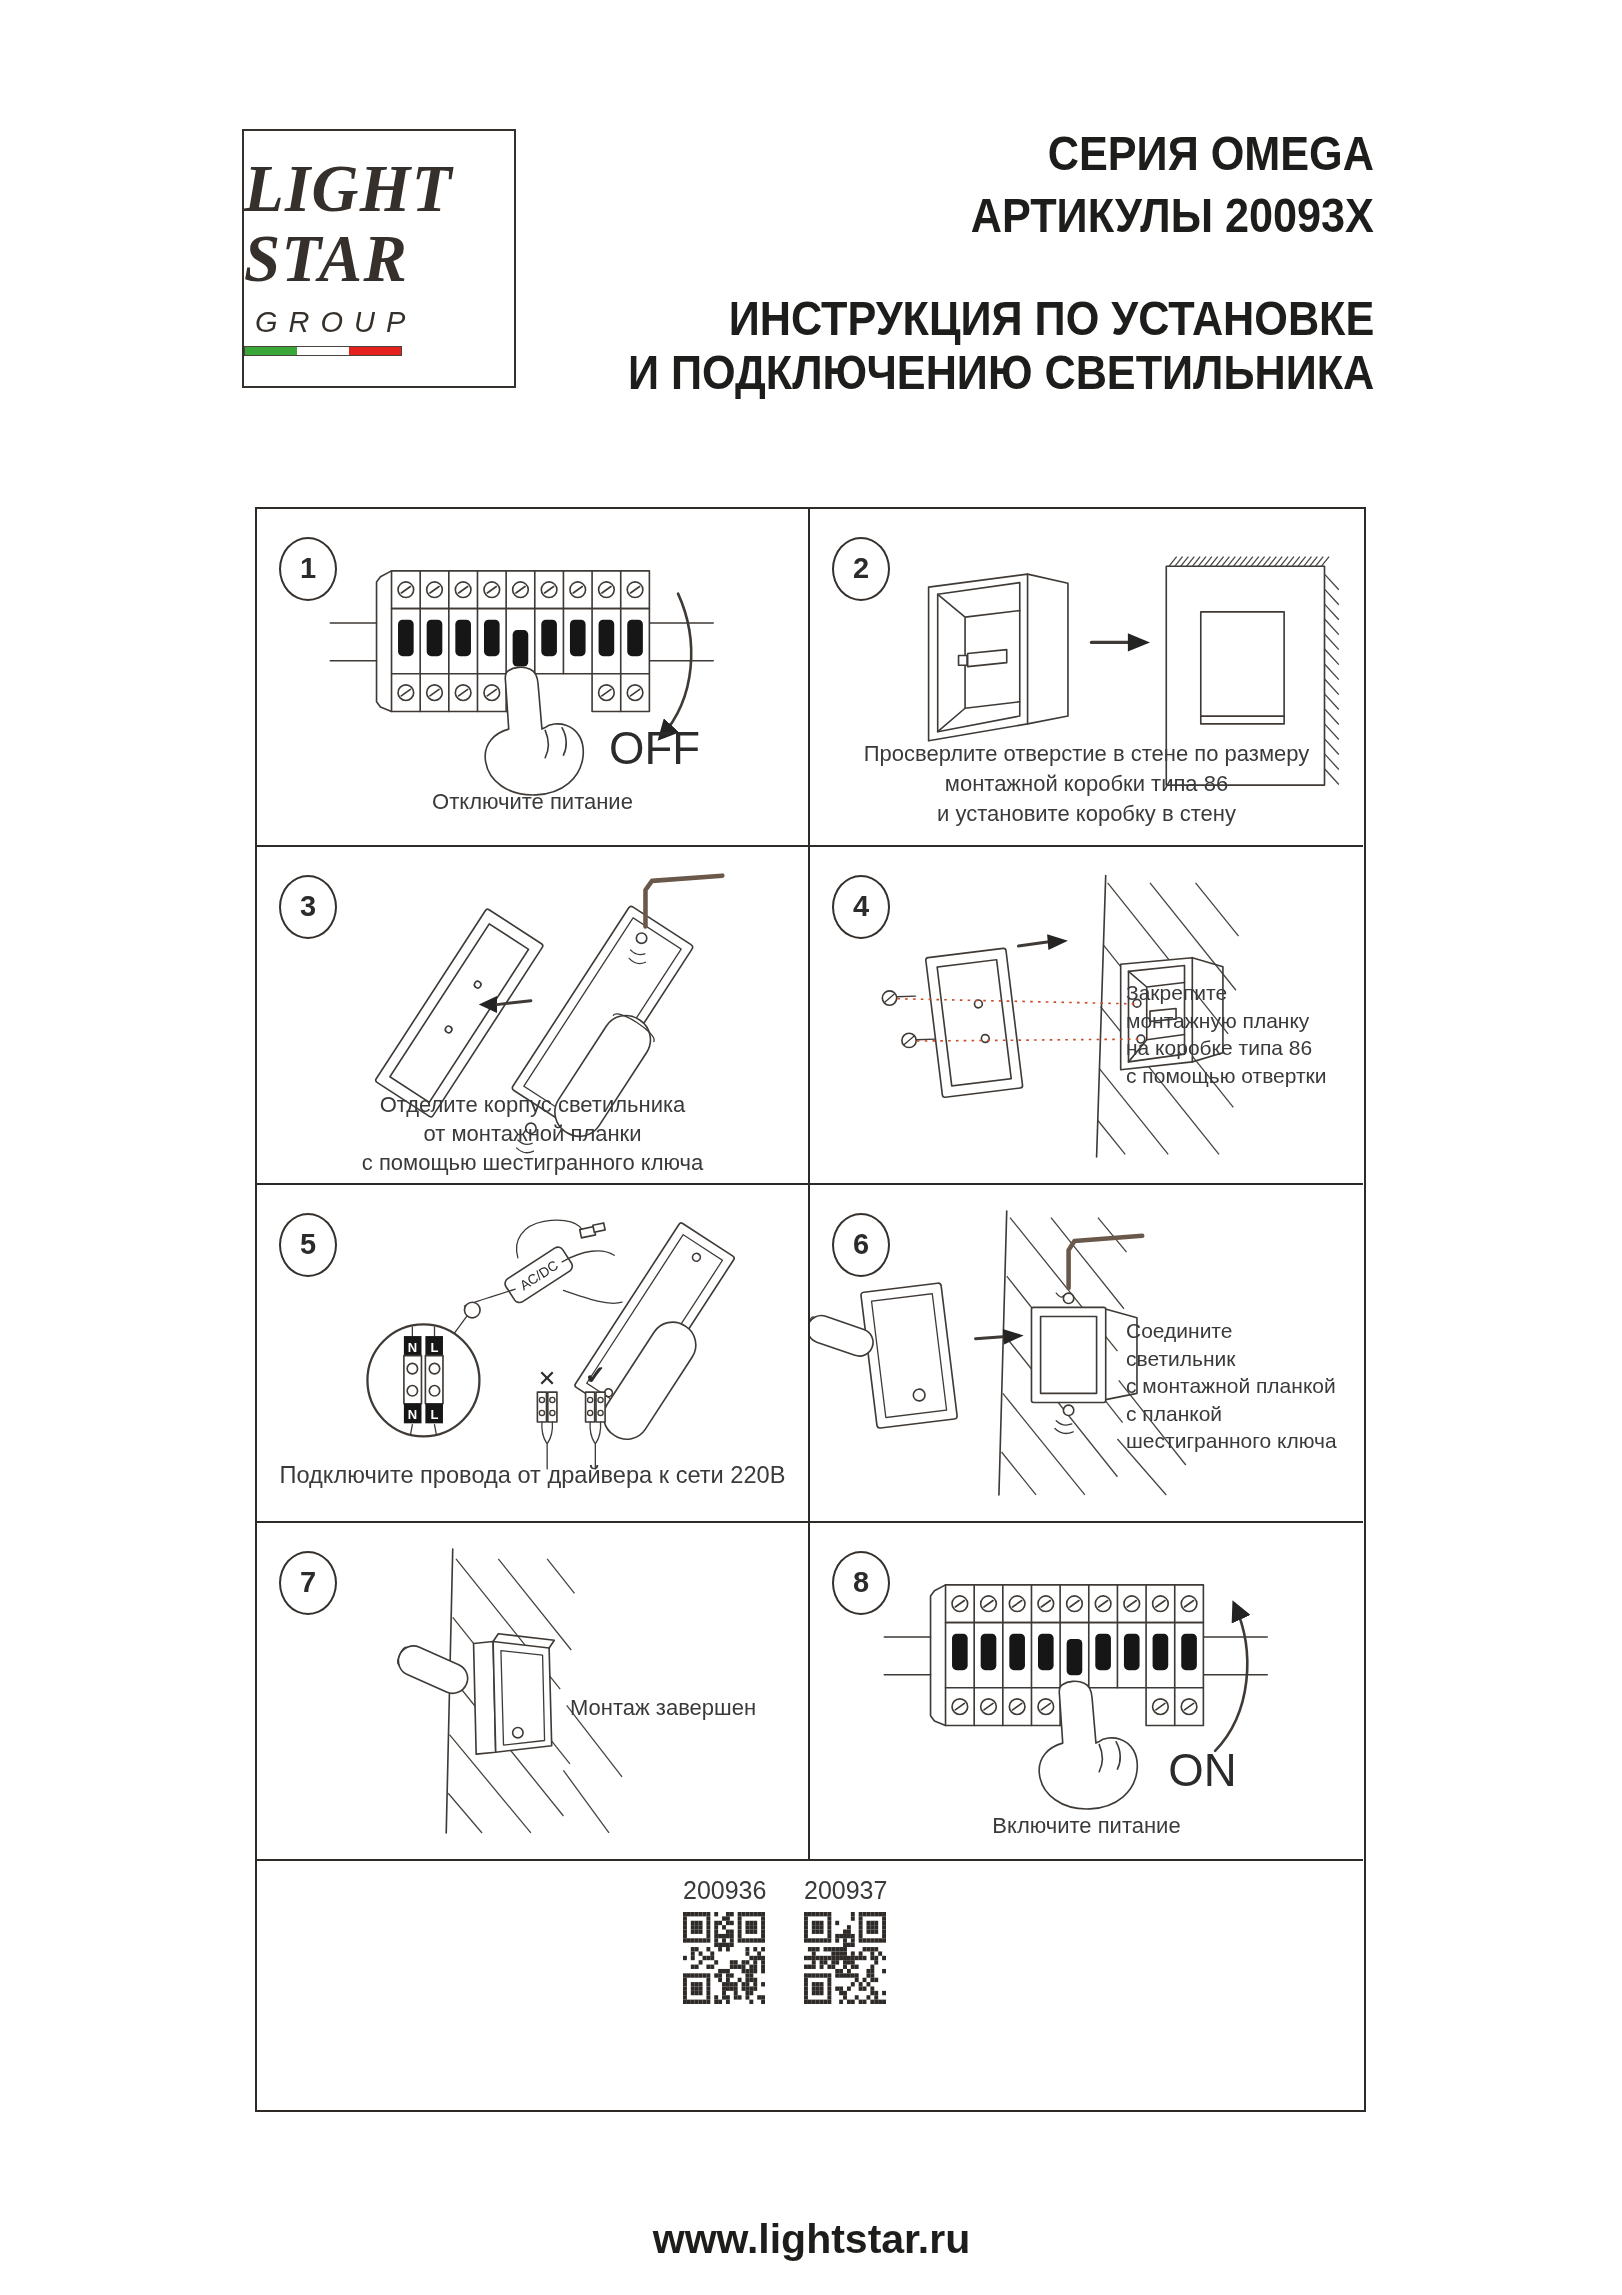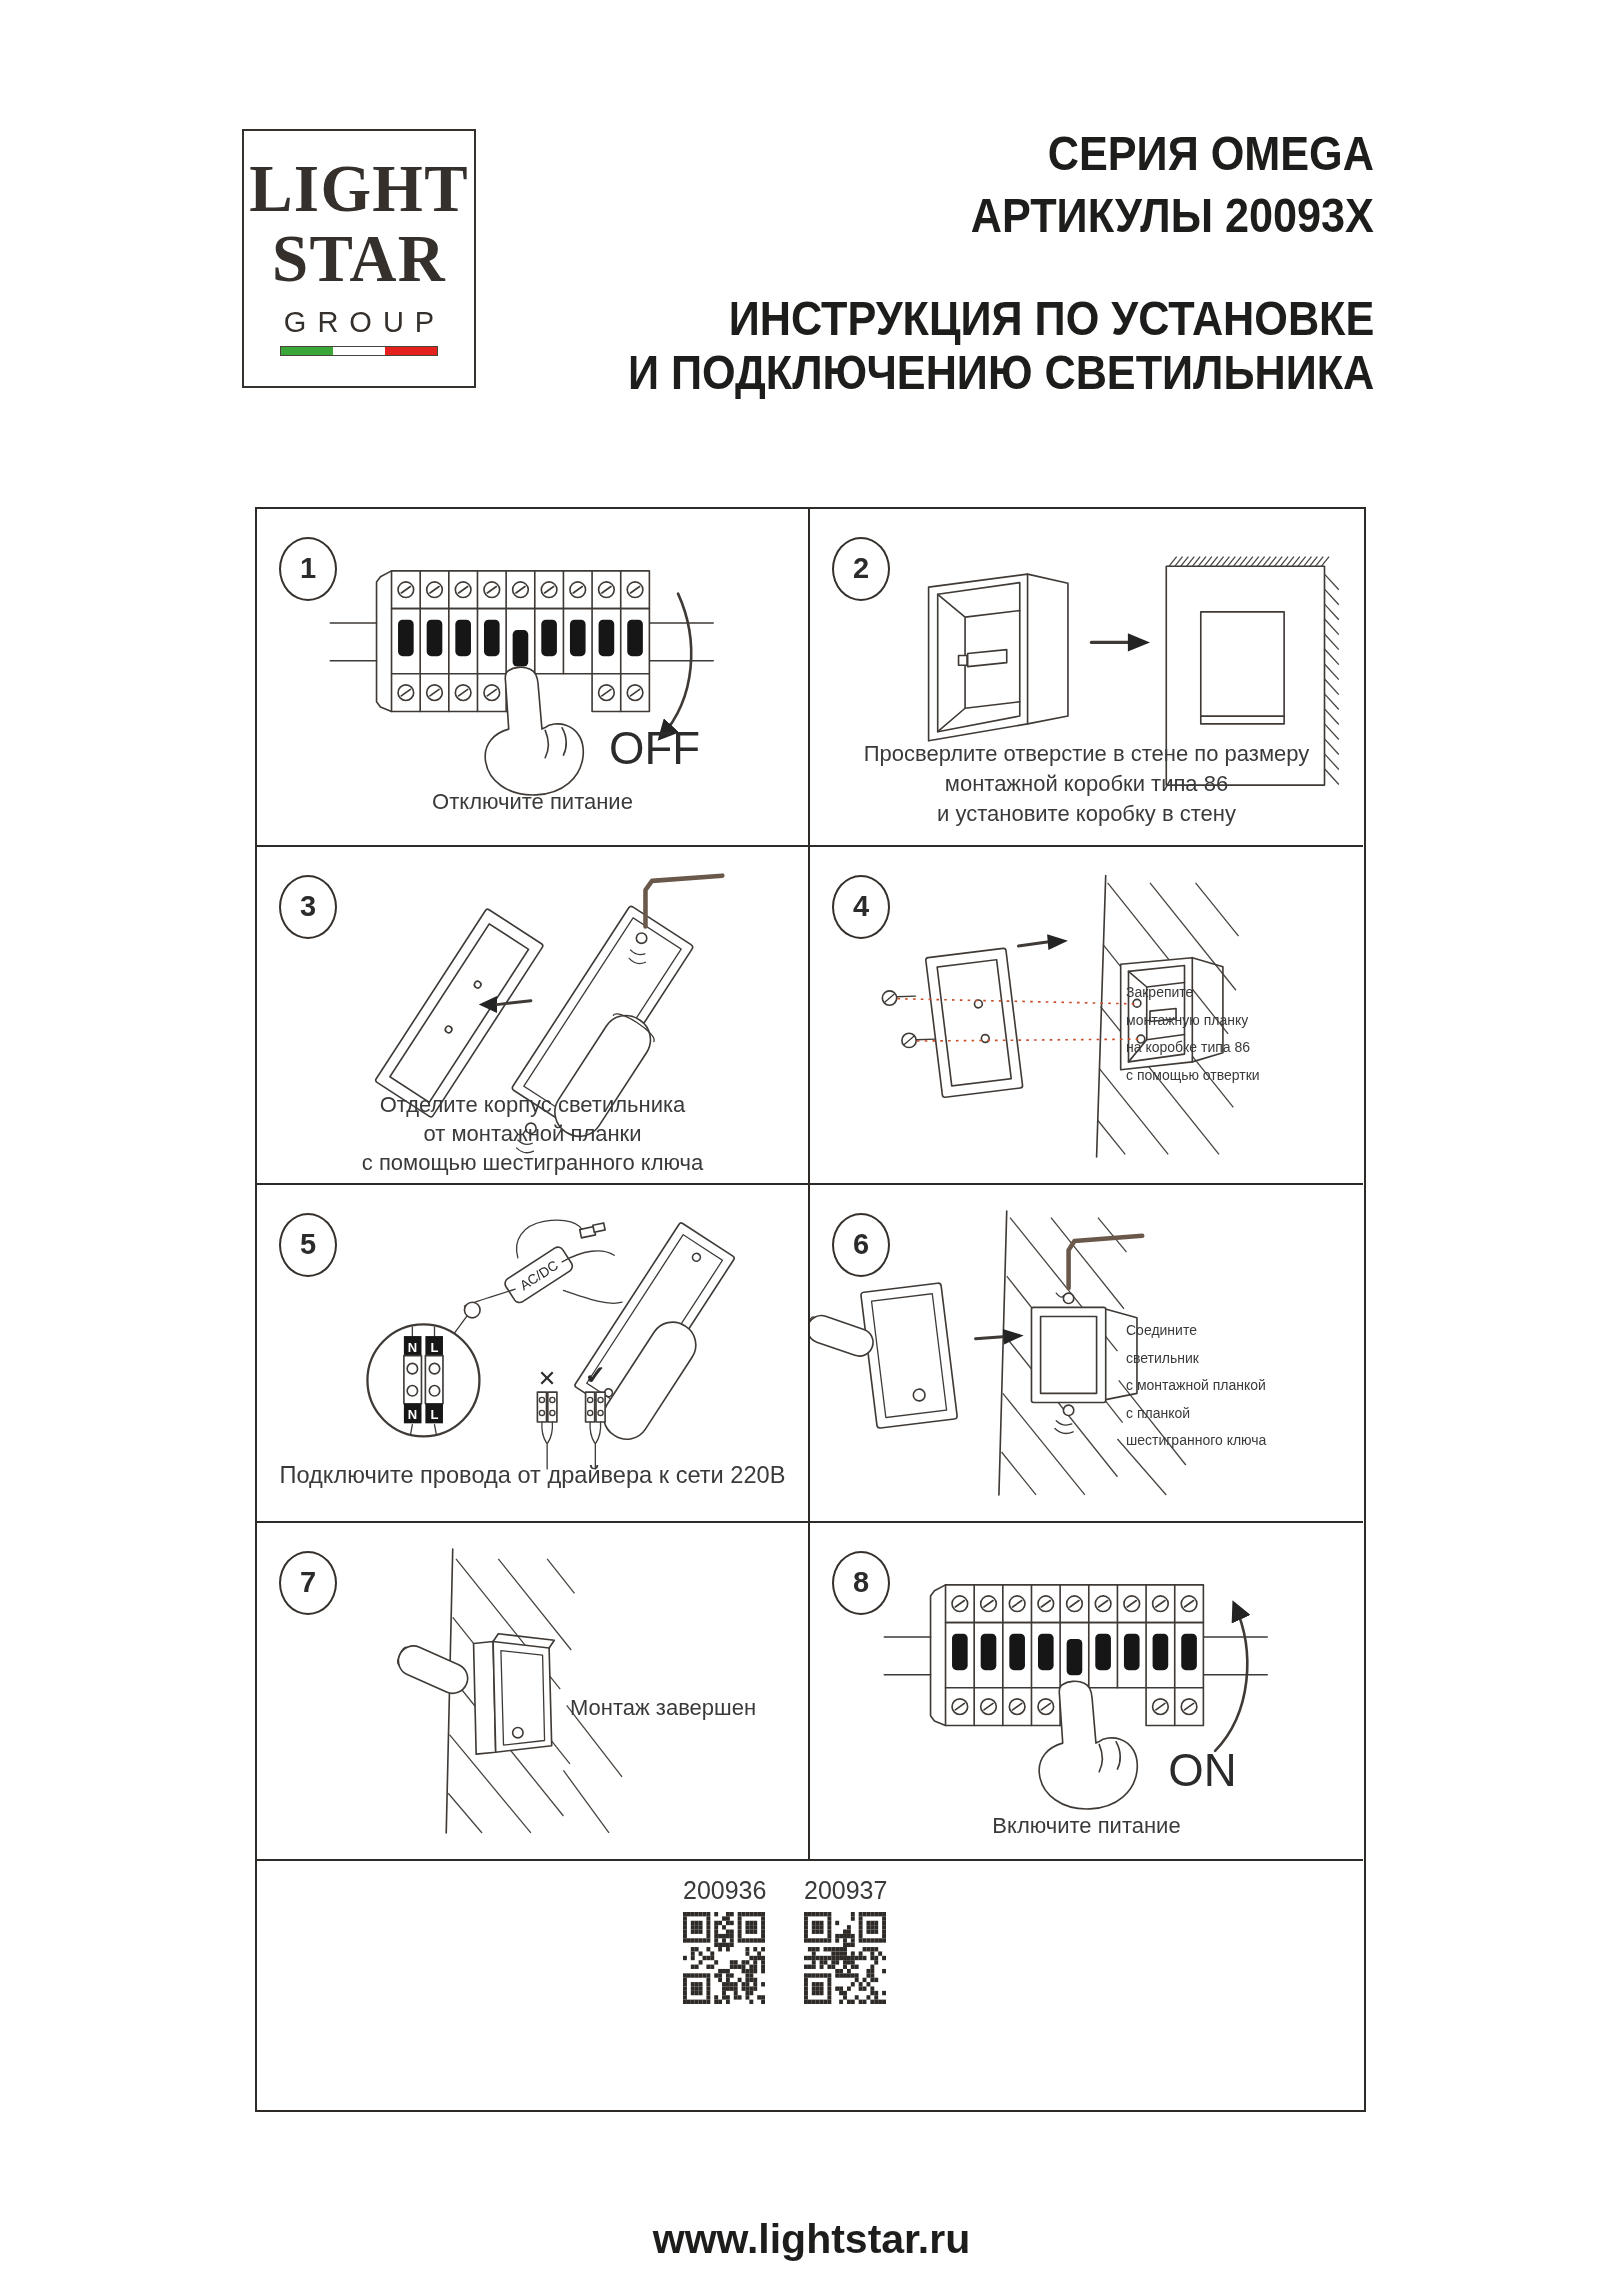--- a/index.html
+++ b/index.html
@@ -1,41 +1,41 @@
 <!DOCTYPE html>
 <html style="font-size:10.5px"><head>
 <meta charset="utf-8">
 <style>
   html,body{margin:0;padding:0;background:#ffffff;}
   body{width:1623px;height:2295px;position:relative;font-family:"Liberation Sans",sans-serif;color:#3a3a3a;}
   .abs{position:absolute;}
   
-  .logo-box{left:242px;top:129px;width:234px;height:259px;border:2.6px solid #35302b;box-sizing:border-box;
-            display:flex;flex-direction:column;align-items:center;}
+  .logo-box{left:242px;top:129px;width:274px;height:259px;border:2.6px solid #35302b;box-sizing:border-box;
+            display:flex;flex-direction:column;align-items:flex-start;font-style:italic;}
   .logo-word{font-family:"Liberation Serif",serif;font-weight:bold;color:#35302b;font-size:65px;line-height:65px;letter-spacing:1.3px;transform:scaleY(1.05);}
   .logo-l1{margin-top:25px;}
   .logo-l2{margin-top:5.2px;}
   .logo-group{margin-top:17px;font-size:29px;letter-spacing:11px;text-indent:11px;color:#35302b;font-weight:400;line-height:29px;}
   .logo-flag{margin-top:9.2px;width:156px;height:7.9px;border:1.3px solid #4a443e;display:flex;}
   .logo-flag div{flex:1;height:100%;}
   
   .hdr{right:249px;text-align:right;transform:scaleX(.9);transform-origin:100% 0;color:#1d1d1b;font-weight:bold;white-space:nowrap;}
   .hdr-top{top:123px;font-size:48px;line-height:62px;}
   .hdr-bot{top:292px;font-size:48px;line-height:54px;}
   
   .grid{left:255px;top:507px;width:1111px;height:1605px;border:2.6px solid #2e2a27;box-sizing:border-box;}
   .grow{display:flex;}
   .cell{position:relative;width:553px;height:338px;box-sizing:border-box;border-bottom:2.6px solid #2e2a27;}
   .cell.lft{border-right:2.6px solid #2e2a27;}
   .cell svg{position:absolute;left:0;top:0;width:100%;height:100%;}
   .badge{position:absolute;left:22px;top:27.5px;width:54px;height:60px;border:2px solid #35302b;border-radius:50%;
          display:flex;align-items:center;justify-content:center;font-size:29px;font-weight:bold;color:#2b2b2b;}
   .cap{position:absolute;color:#3a3a3a;}
   .cap.ctr{left:0;width:100%;text-align:center;font-size:22px;line-height:30px;}
-  .cap.side{font-size:14px;line-height:27.5px;text-align:left;}
+  .cap.side{font-size:21px;line-height:27.5px;text-align:left;}
   
   .warn{width:1106px;height:84px;background:#282828;color:#ffffff;text-align:center;
         font-weight:bold;font-size:29px;line-height:36px;padding-top:5.9px;box-sizing:border-box;}
   .warn .wline{transform:scaleX(.92);transform-origin:50% 50%;white-space:nowrap;}
   
   .qrsec{position:relative;width:1138px;height:166px;}
   .qrblock{position:absolute;width:82px;text-align:center;}
   .qrlabel{font-size:25px;color:#3a3a3a;margin-bottom:9.2px;line-height:25px;}
   
   .footer{left:0;top:2171px;width:100%;text-align:center;font-size:41px;font-weight:bold;color:#1d1d1b;margin-top:45px;}

